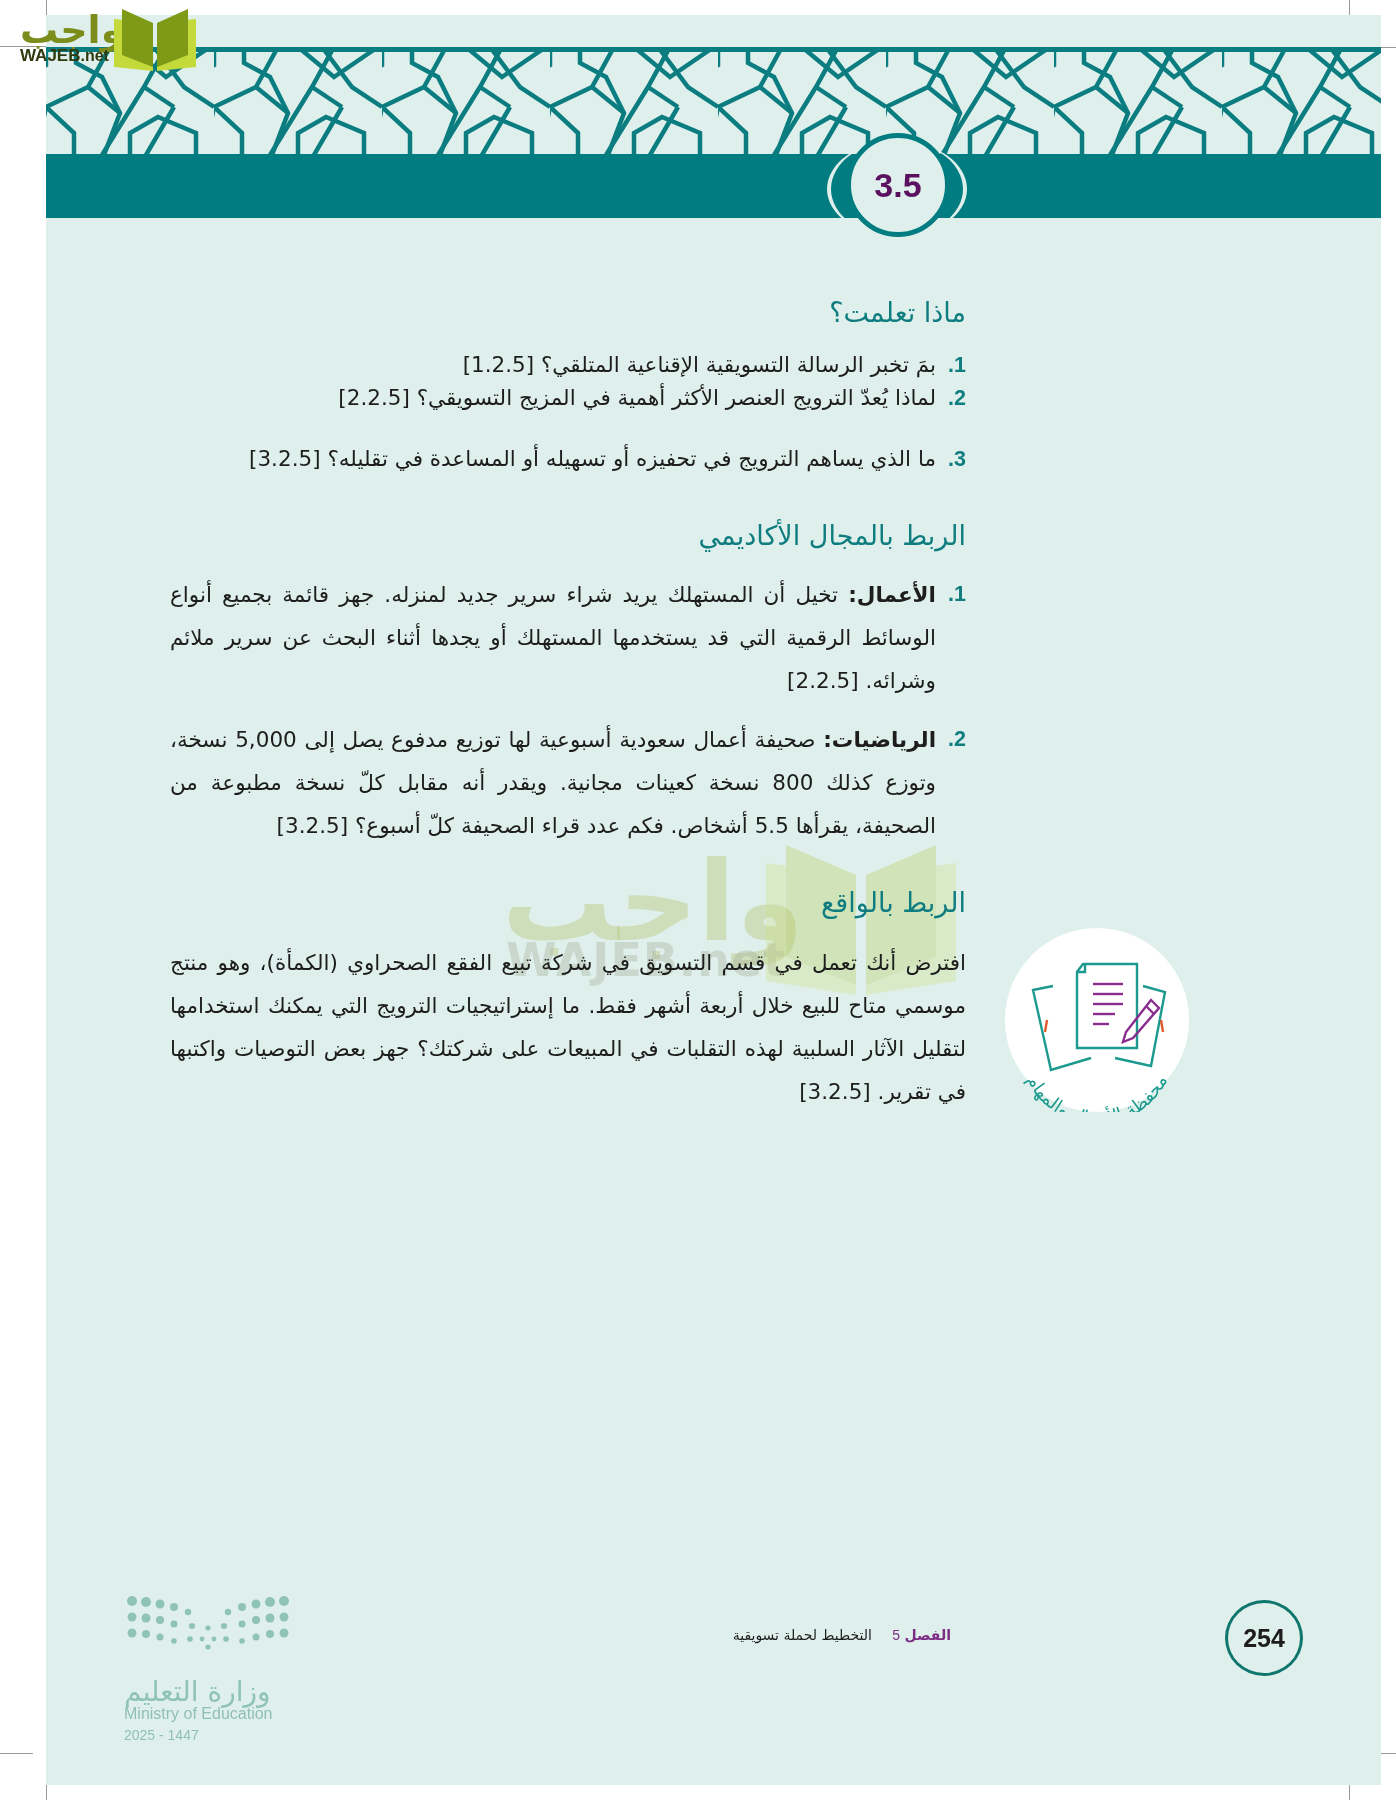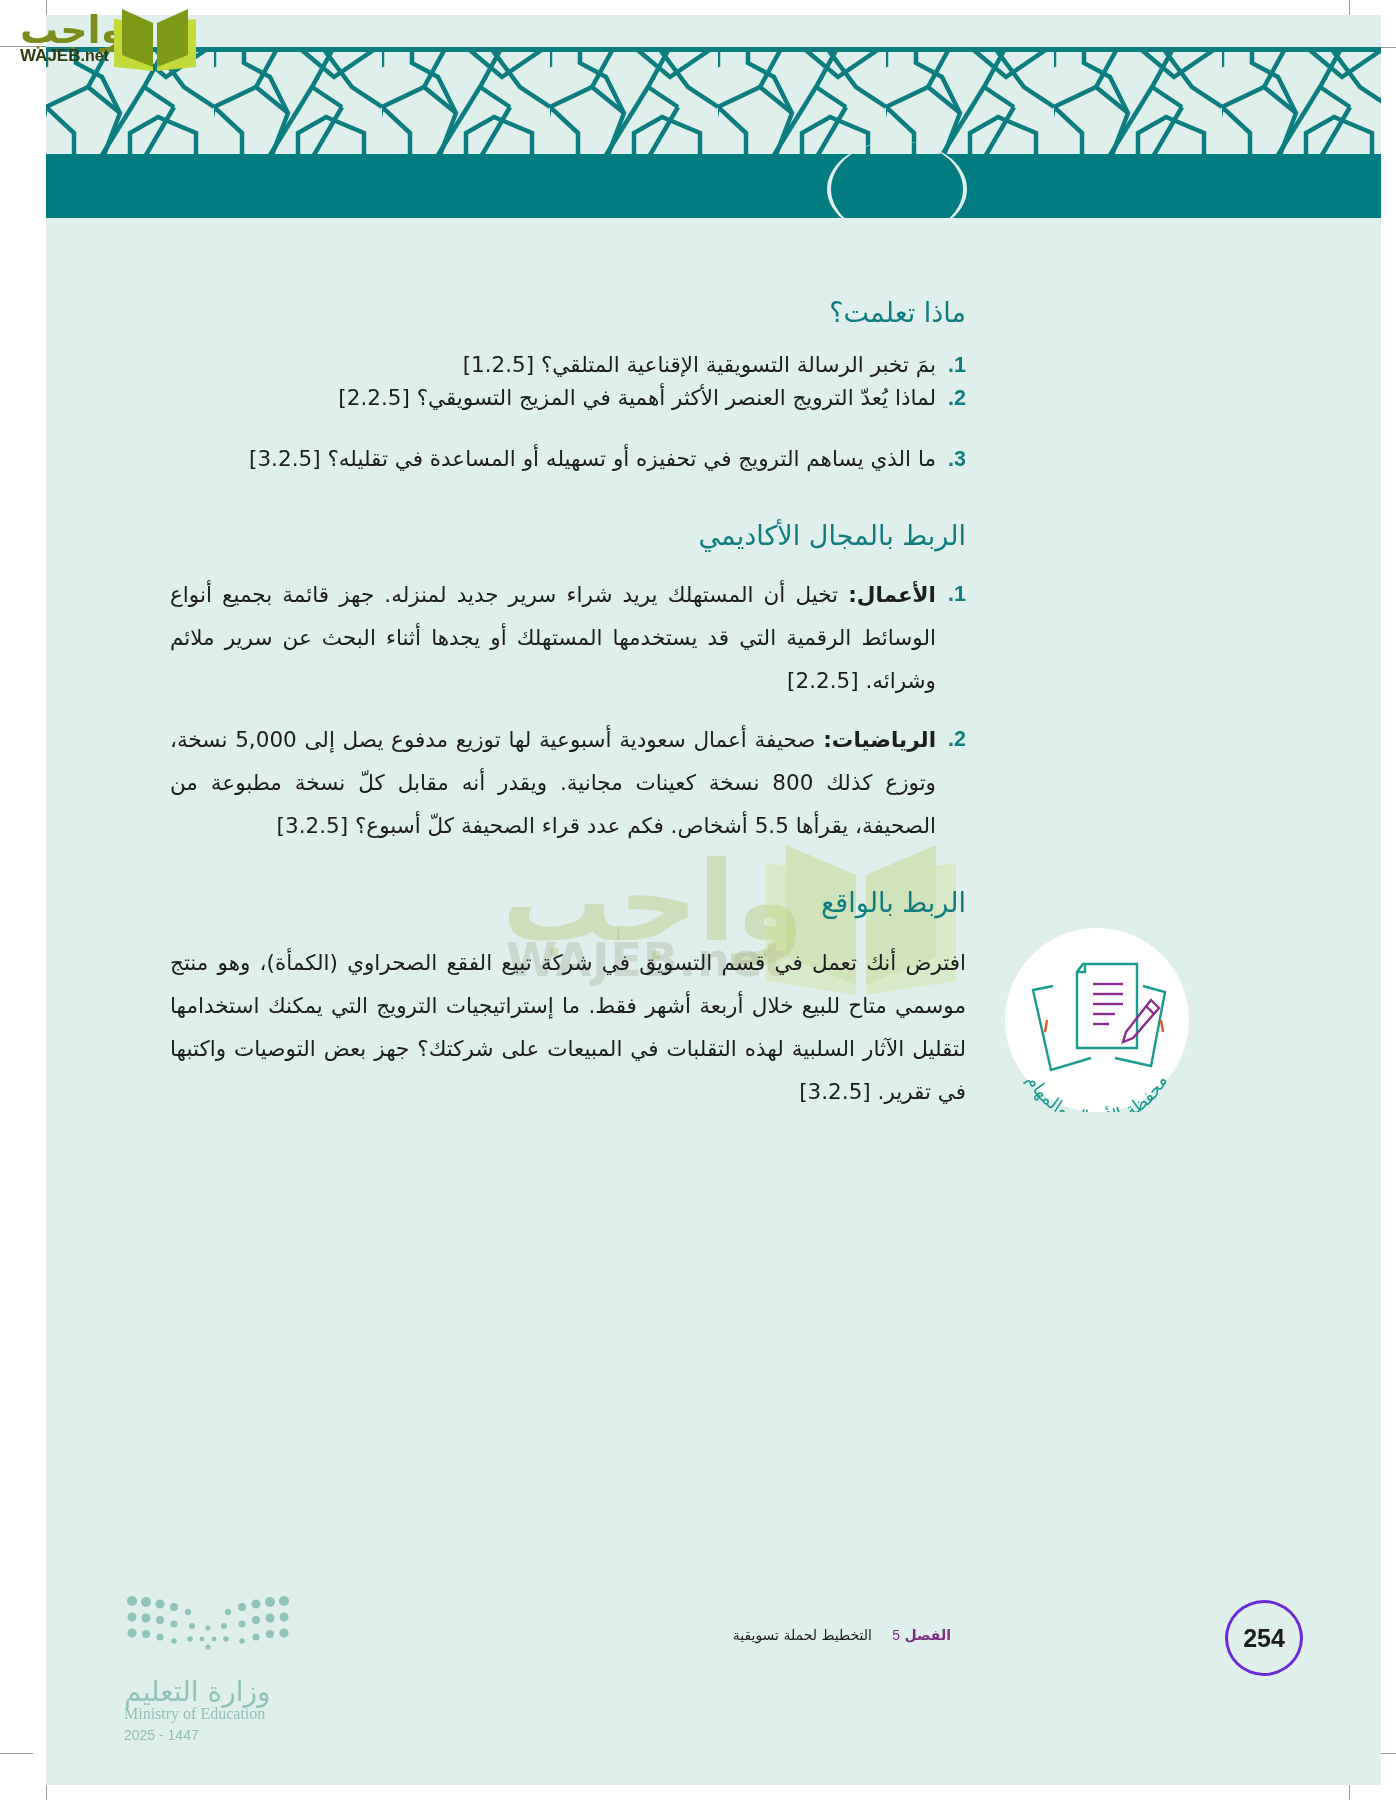--- a/index.html
+++ b/index.html
@@ -79,32 +79,32 @@
   
   .logo { position: absolute; left: 8px; top: 4px; }
   .logo-ar { position: absolute; left: 12px; top: 6px; font-size: 38px; font-weight: bold; color: #7c8d1c; font-family: "DejaVu Sans", sans-serif; line-height: 40px; }
   .logo-en { position: absolute; left: 12px; top: 42px; font-size: 17px; font-weight: bold; color: #2f3a0f; font-family: "Liberation Sans", sans-serif; }
   .logo-en small { font-size: 16px; font-weight: bold; }
   .logo-book { position: absolute; left: 106px; top: 5px; }
 
   
   .page-num {
     position: absolute; left: 1179px; top: 1585px; width: 78px; height: 76px; border-radius: 50%;
-    border: 3px solid #6d28d9; display: flex; align-items: center; justify-content: center;
+    border: 3px solid #0f766e; display: flex; align-items: center; justify-content: center;
     font-family: "Liberation Sans", sans-serif; font-weight: bold; font-size: 25px; color: #1d1d1d;
   }
   .chapter {
     position: absolute; right: 430px; top: 1612px; direction: rtl; font-size: 14px; white-space: nowrap; color: #1d1d1d;
   }
   .chapter-label { color: #7c2d84; font-weight: bold; }
   .chapter-num { color: #7c2d84; font-family: "Liberation Sans", sans-serif; margin-left: 16px; }
 
   .moe { position: absolute; left: 78px; top: 1580px; width: 180px; }
   .moe-ar { position: absolute; left: 0; top: 80px; font-size: 28px; color: #8fc3b6; direction: rtl; width: 168px; text-align: left; white-space: nowrap; }
-  .moe-en { position: absolute; left: 0; top: 110px; font-size: 16px; color: #8fbfb3; font-family: Liberation Serif, serif; white-space: nowrap; }
+  .moe-en { position: absolute; left: 0; top: 110px; font-size: 16px; color: #8fbfb3; font-family: Liberation Sans, sans-serif; white-space: nowrap; }
   .moe-year { position: absolute; left: 0; top: 132px; font-size: 14px; color: #8fbfb3; font-family: "Liberation Sans", sans-serif; white-space: nowrap; }
 </style>
 </head>
 <body>
 
 <div class="crop" style="left:46px;top:0;width:1px;height:47px;"></div>
 <div class="crop" style="left:0;top:46px;width:46px;height:1px;"></div>
 <div class="crop" style="left:1349px;top:0;width:1px;height:32px;"></div>
 <div class="crop" style="left:1363px;top:47px;width:33px;height:1px;"></div>
 <div class="crop" style="left:0;top:1753px;width:33px;height:1px;"></div>
@@ -134,20 +134,23 @@
           </g>
         </pattern>
       </defs>
       <rect x="0" y="0" width="1335" height="5" fill="#0b7d80"></rect>
       <rect x="0" y="5" width="1335" height="103" fill="url(#lat)"></rect>
     </svg>
   </div>
 
   <div class="title-band"></div>
   <div class="lesson-ring"></div>
+  <div class="lesson-circle">
+    <span class="lesson-num">3.5</span>
+  </div>
 
   <div class="wm-text">واجب</div>
   <div class="wm-sub">WAJEB.net</div>
   <div class="wm-book">
     <svg width="190" height="150" viewBox="0 0 190 150">
       <path d="M0 18 L90 30 L90 150 L0 136 Z" fill="#cfe08a"></path>
       <path d="M190 18 L100 30 L100 150 L190 136 Z" fill="#cfe08a"></path>
       <path d="M20 0 L90 30 L90 140 L20 112 Z" fill="#b7cc5c"></path>
       <path d="M170 0 L100 30 L100 140 L170 112 Z" fill="#b7cc5c"></path>
     </svg>

